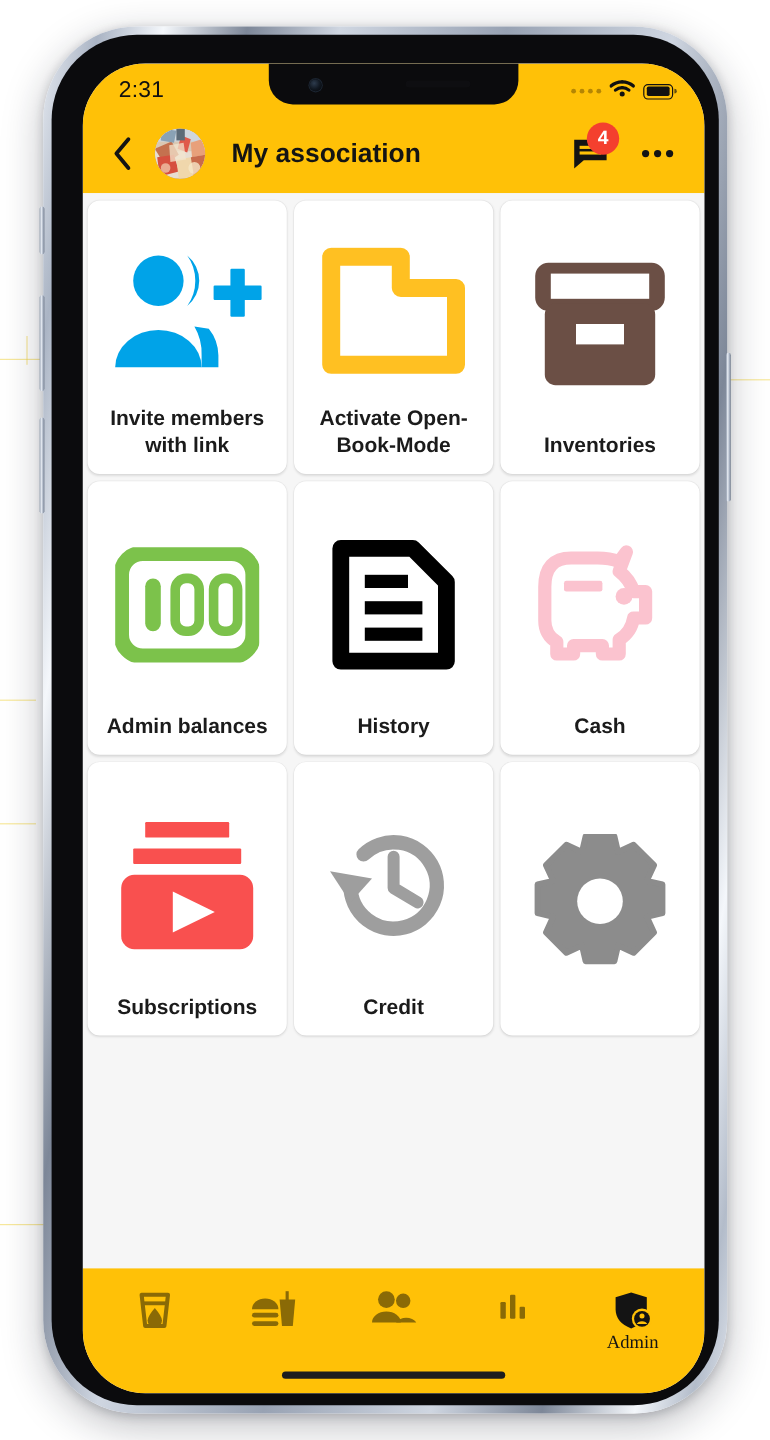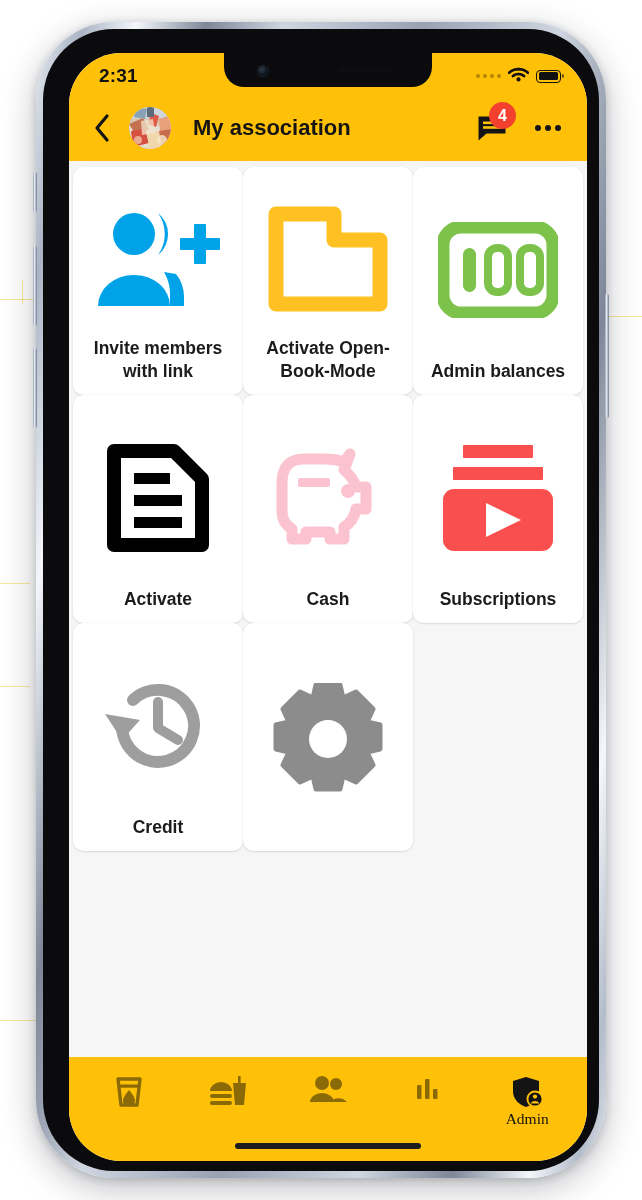--- a/index.html
+++ b/index.html
@@ -120,21 +120,21 @@
     height: 42px;
     background: #FFC107;
     display: flex;
     align-items: center;
     justify-content: space-between;
     padding: 0 26px 0 30px;
     box-sizing: border-box;
   }
   #clock {
     font-size: 19px;
-    font-weight: 700;
+    font-weight: 400;
     color: #111;
     letter-spacing: .2px;
     margin-top: 4px;
   }
   #status-right {
     display: flex;
     align-items: center;
     gap: 7px;
     margin-top: 4px;
   }
@@ -241,20 +241,21 @@
   
   #content {
     background: #f6f6f6;
     height: calc(1108px - 42px - 66px - 104px);
     padding: 2px 0 0 0;
     box-sizing: border-box;
   }
   #grid {
     display: grid;
     grid-template-columns: repeat(3, 1fr);
+    gap: 6px;
     padding: 4px 4px 0 4px;
     box-sizing: border-box;
   }
   .tile {
     background: #fff;
     border-radius: 10px;
     height: 228px;
     box-shadow: 0 1px 2px rgba(0,0,0,.10), 0 0 0 .5px rgba(0,0,0,.04);
     display: flex;
     flex-direction: column;
@@ -441,20 +442,31 @@
 
             <div class="tile">
               <div class="tile-icon">
                 <svg width="124" height="106" viewBox="0 0 124 106">
                   <path d="M10 8 h58 l0 26 h46 v64 h-104 z" fill="none" stroke="#FFC022" stroke-width="15" stroke-linejoin="round"></path>
                 </svg>
               </div>
               <div class="tile-label">Activate Open-Book-Mode</div>
             </div>
 
+            <div class="tile">
+              <div class="tile-icon">
+                <svg width="116" height="110" viewBox="0 0 116 110">
+                  <rect x="4" y="4" width="108" height="40" rx="11" fill="#6B4F45"></rect>
+                  <rect x="12" y="38" width="92" height="68" rx="9" fill="#6B4F45"></rect>
+                  <rect x="17" y="13" width="82" height="21" fill="#ffffff"></rect>
+                  <rect x="38" y="55" width="40" height="17" fill="#ffffff"></rect>
+                </svg>
+              </div>
+              <div class="tile-label">Inventories</div>
+            </div>
 
             <div class="tile">
               <div class="tile-icon">
                 <svg width="120" height="96" viewBox="0 0 120 96">
                   <rect x="5" y="5" width="110" height="86" rx="18" fill="none" stroke="#7CC24B" stroke-width="13"></rect>
                   <rect x="25" y="26" width="13" height="44" rx="6.5" fill="#7CC24B"></rect>
                   <rect x="50" y="26" width="20" height="44" rx="9" fill="none" stroke="#7CC24B" stroke-width="8"></rect>
                   <rect x="82" y="26" width="20" height="44" rx="9" fill="none" stroke="#7CC24B" stroke-width="8"></rect>
                 </svg>
               </div>
@@ -463,21 +475,21 @@
 
             <div class="tile">
               <div class="tile-icon">
                 <svg width="104" height="110" viewBox="0 0 104 110">
                   <path d="M8 8 h60 l28 28 v66 h-88 z" fill="none" stroke="#000" stroke-width="14" stroke-linejoin="round"></path>
                   <rect x="28" y="30" width="36" height="11" fill="#000"></rect>
                   <rect x="28" y="52" width="48" height="11" fill="#000"></rect>
                   <rect x="28" y="74" width="48" height="11" fill="#000"></rect>
                 </svg>
               </div>
-              <div class="tile-label">Activate</div>
+              <div class="tile-label">History</div>
             </div>
 
             <div class="tile">
               <div class="tile-icon">
                 <svg width="124" height="104" viewBox="0 0 124 104">
                   <path d="M78 16 q-8 -3 -18 -3 h-22 q-22 0 -22 24 v28 q0 12 10 18 v10 h14 v-7 h24 v7 h14 v-12
                            q10 -6 12 -18 h10 v-22 h-10 q-3 -10 -12 -17 l6 -16 z" fill="none" stroke="#FBC3CF" stroke-width="11" stroke-linejoin="round" stroke-linecap="round"></path>
                   <rect x="32" y="32" width="32" height="9" rx="2" fill="#FBC3CF"></rect>
                   <circle cx="82" cy="45" r="7" fill="#FBC3CF"></circle>
                 </svg>

